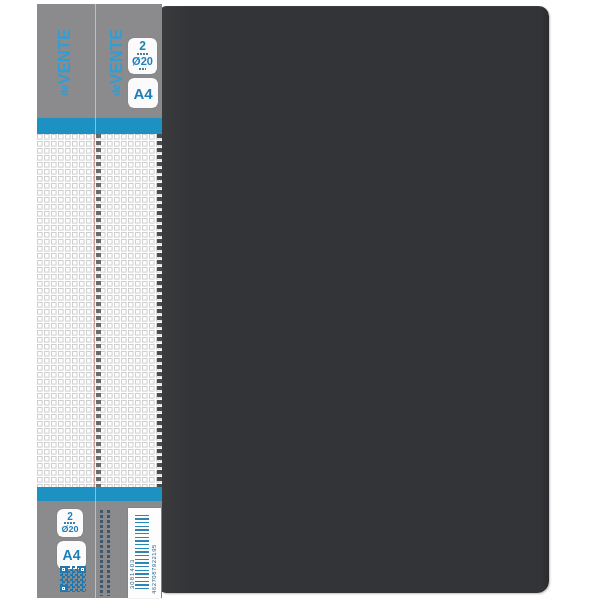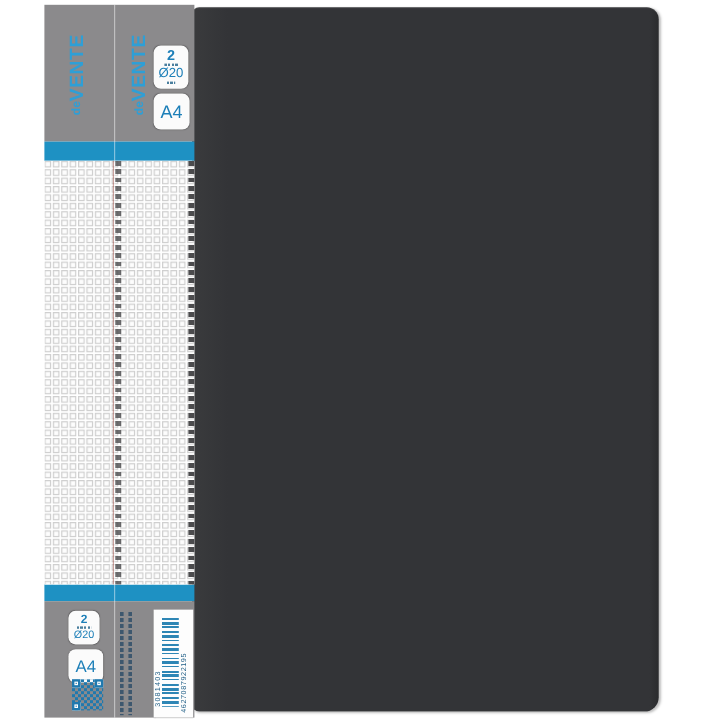--- a/index.html
+++ b/index.html
@@ -50,25 +50,25 @@
   .logo.l1{left:12px;}
   .logo.l2{left:64px;}
 
   
   .badge{
     position:absolute;background:#fbfbfb;border-radius:6px;
     color:#1d7fb8;text-align:center;box-shadow:0 0 1px rgba(0,0,0,.3);
     display:flex;flex-direction:column;align-items:center;justify-content:center;
   }
   .badge .num{font-size:12px;font-weight:700;line-height:11px;}
-  .badge .dia{font-size:11px;font-weight:400;line-height:11px;}
+  .badge .dia{font-size:11px;font-weight:700;line-height:11px;}
   .badge .microdash{height:2px;background:repeating-linear-gradient(90deg,#4a7f9e 0 2px,rgba(0,0,0,0) 2px 3px);margin:1px 0;}
   .badge .microdash.w1{width:12px;}
   .badge .microdash.w2{width:7px;}
-  .badge.a4{font-size:15px;font-weight:400;}
+  .badge.a4{font-size:15px;font-weight:700;}
   .badge.ring-top{left:91px;top:34px;width:29px;height:36px;}
   .badge.a4-top{left:91px;top:74px;width:30px;height:30px;}
   .badge.ring-bot{left:20px;top:505px;width:26px;height:28px;}
   .badge.ring-bot .num{font-size:10px;line-height:9px;}
   .badge.ring-bot .dia{font-size:9px;line-height:9px;}
   .badge.a4-bot{left:20px;top:537px;width:29px;height:28px;font-size:14px;}
 
   
   .qr{position:absolute;left:23px;top:562px;width:26px;height:26px;
     background:

